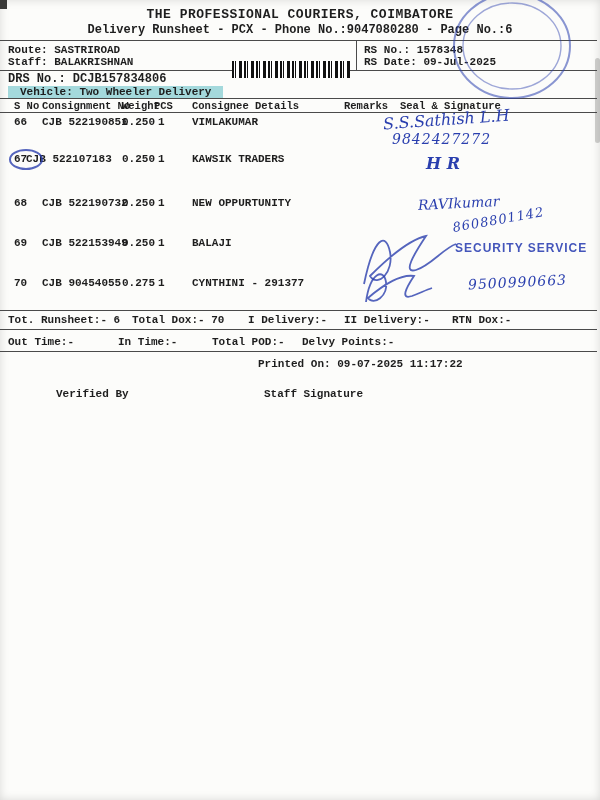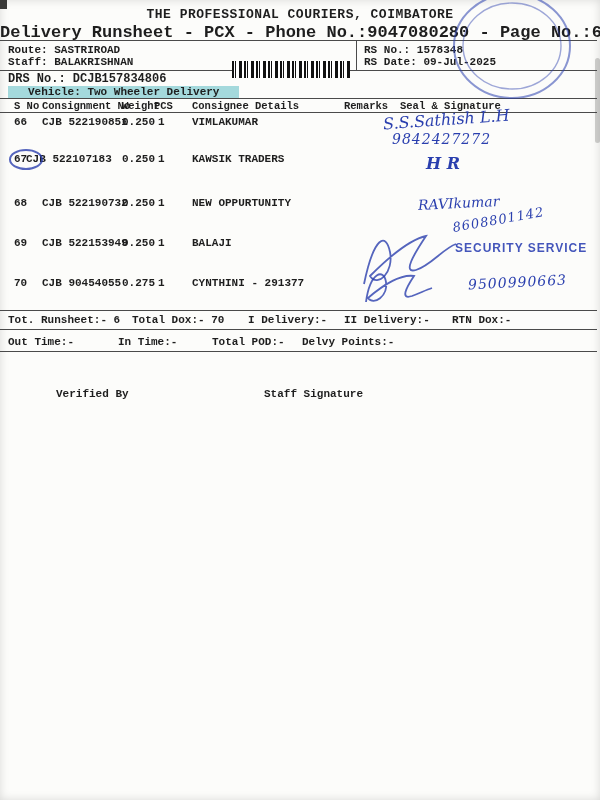--- a/index.html
+++ b/index.html
@@ -14,38 +14,38 @@
   }
   .t{position:absolute;white-space:pre;font-weight:700;font-size:11px;line-height:1.1;}
   .center{left:0;width:100%;text-align:center;}
   .hline{position:absolute;left:0;width:597px;height:0;border-top:1px solid #4a4a4a;}
   .vline{position:absolute;width:0;border-left:1px solid #4a4a4a;}
   .barcode{
     position:absolute;
     background:repeating-linear-gradient(90deg,#111 0 2px,#fff 2px 3px,#111 3px 4px,#fff 4px 7px,#111 7px 10px,#fff 10px 12px);
     border:0;
   }
-  .hl-teal{background:rgba(20,160,170,.38);padding:0 20px;}
+  .hl-teal{background:rgba(20,160,170,.38);padding:0 12px;}
   .ink{position:absolute;color:#2a3fae;font-family:"DejaVu Serif",serif;font-style:italic;white-space:pre;}
   .stamp-text{position:absolute;color:#2439b0;font-family:"Liberation Sans",sans-serif;font-style:normal;font-weight:700;letter-spacing:1px;opacity:.85;white-space:pre;}
   .circle-ink{position:absolute;border:2px solid #2a3fae;border-radius:50%;opacity:.8;}
   svg.ink-svg{position:absolute;overflow:visible;}
   .corner-mark{position:absolute;left:0;top:0;width:7px;height:9px;background:#3a3a38;}
   .edge-smudge{position:absolute;right:0;top:58px;width:5px;height:85px;background:rgba(120,120,118,.35);border-radius:3px;}
 </style>
 </head>
 <body>
 
 <div class="page">
 
   <div class="corner-mark"></div>
   <div class="edge-smudge"></div>
 
   <div class="t center" style="top:8px;font-size:13px;letter-spacing:.5px;">THE PROFESSIONAL COURIERS, COIMBATORE</div>
-  <div class="t center" style="top:24px;font-size:17px;">Delivery Runsheet - PCX - Phone No.:9047080280 - Page No.:6</div>
+  <div class="t center" style="top:24px;font-size:12px;">Delivery Runsheet - PCX - Phone No.:9047080280 - Page No.:6</div>
 
   <div class="hline" style="top:40px;"></div>
 
   <div class="t" style="left:8px;top:44px;">Route: SASTRIROAD</div>
   <div class="t" style="left:8px;top:56px;">Staff: BALAKRISHNAN</div>
   <div class="vline" style="left:356px;top:40px;height:30px;"></div>
   <div class="t" style="left:364px;top:44px;">RS No.: 1578348</div>
   <div class="t" style="left:364px;top:56px;">RS Date: 09-Jul-2025</div>
 
   <div class="hline" style="top:70px;"></div>
@@ -112,20 +112,21 @@
   <div class="t" style="left:344px;top:314px;">II Delivery:-</div>
   <div class="t" style="left:452px;top:314px;">RTN Dox:-</div>
   <div class="hline" style="top:329px;"></div>
 
   <div class="t" style="left:8px;top:336px;">Out Time:-</div>
   <div class="t" style="left:118px;top:336px;">In Time:-</div>
   <div class="t" style="left:212px;top:336px;">Total POD:-</div>
   <div class="t" style="left:302px;top:336px;">Delvy Points:-</div>
   <div class="hline" style="top:351px;"></div>
 
+  <div class="t" style="left:258px;top:358px;">Printed On: 09-07-2025 11:17:22</div>
 
   <div class="t" style="left:8px;top:388px;margin-left:48px;">Verified By</div>
   <div class="t" style="left:264px;top:388px;">Staff Signature</div>
 
   <svg class="ink-svg" style="left:440px;top:44px;" width="130" height="70" viewBox="0 0 130 70">
     <ellipse cx="72" cy="2" rx="58" ry="52" fill="none" stroke="#2a3fae" stroke-width="2" opacity="0.55"></ellipse>
     <ellipse cx="72" cy="2" rx="49" ry="43" fill="none" stroke="#2a3fae" stroke-width="1.4" opacity="0.45"></ellipse>
   </svg>
 
   <div class="ink" style="left:383px;top:110px;font-size:16px;transform:rotate(-4deg);">S.S.Sathish L.H</div>

